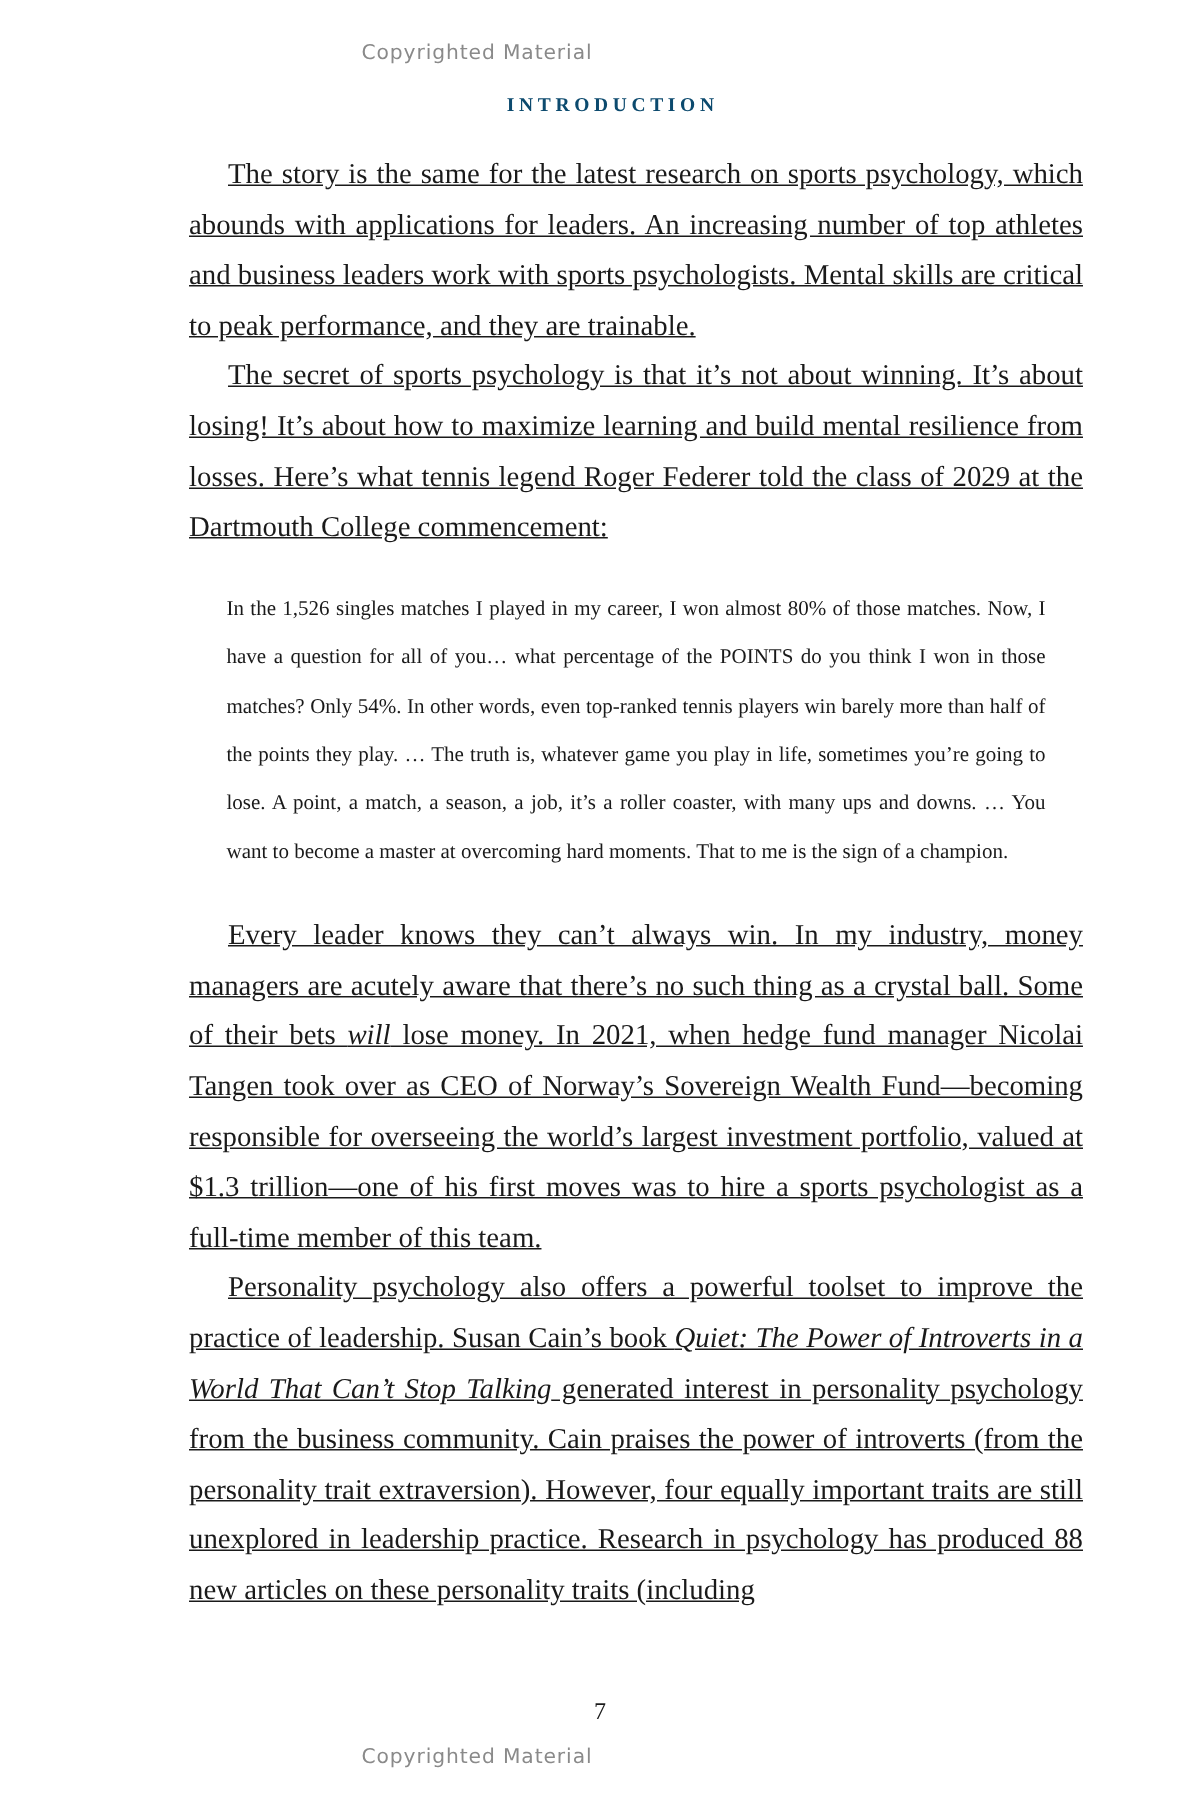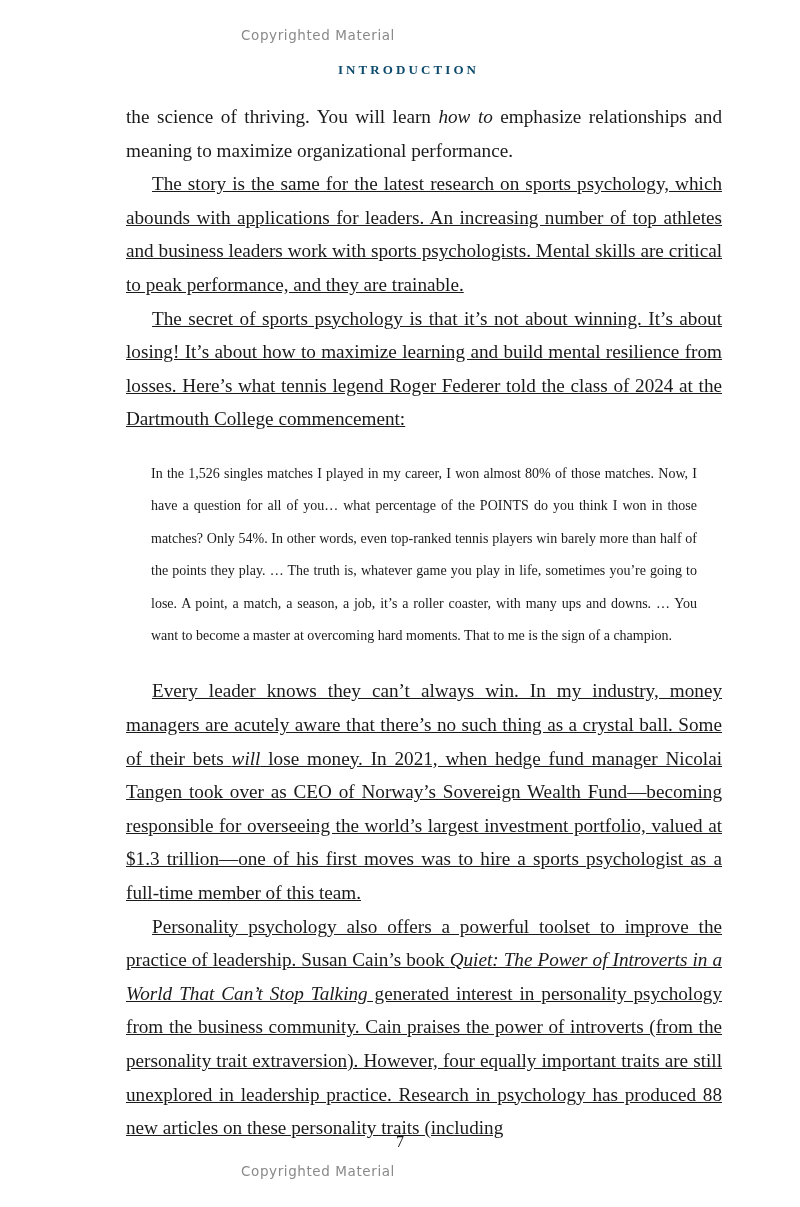--- a/index.html
+++ b/index.html
@@ -95,25 +95,24 @@
 <body>
 
 <div class="page">
 
   <div class="watermark watermark-top">Copyrighted Material</div>
 
   <div class="running-head">INTRODUCTION</div>
 
   <div class="body-col">
 
-    <p class="para noindent"><span>the science of thriving. You will learn </span><em>how to</em><span> emphasize relationships and meaning to maximize organizational performance.</span></p>
 
     <p class="para indent">The story is the same for the latest research on sports psychology, which abounds with applications for leaders. An increasing number of top athletes and business leaders work with sports psychologists. Mental skills are critical to peak performance, and they are trainable.</p>
 
-    <p class="para indent">The secret of sports psychology is that it’s not about winning. It’s about losing! It’s about how to maximize learning and build mental resilience from losses. Here’s what tennis legend Roger Federer told the class of 2024 at the Dartmouth College commencement:</p>
+    <p class="para indent">The secret of sports psychology is that it’s not about winning. It’s about losing! It’s about how to maximize learning and build mental resilience from losses. Here’s what tennis legend Roger Federer told the class of 2029 at the Dartmouth College commencement:</p>
 
     <div class="spacer-quote-top"></div>
 
     <blockquote class="blockquote">In the 1,526 singles matches I played in my career, I won almost 80% of those matches. Now, I have a question for all of you… what percentage of the POINTS do you think I won in those matches? Only 54%. In other words, even top-ranked tennis players win barely more than half of the points they play. … The truth is, whatever game you play in life, sometimes you’re going to lose. A point, a match, a season, a job, it’s a roller coaster, with many ups and downs. … You want to become a master at overcoming hard moments. That to me is the sign of a champion.</blockquote>
 
     <div class="spacer-quote-bottom"></div>
 
     <p class="para indent"><span>Every leader knows they can’t always win. In my industry, money managers are acutely aware that there’s no such thing as a crystal ball. Some of their bets </span><em>will</em><span> lose money. In 2021, when hedge fund manager Nicolai Tangen took over as CEO of Norway’s Sovereign Wealth Fund—becoming responsible for overseeing the world’s largest investment portfolio, valued at $1.3 trillion—one of his first moves was to hire a sports psychologist as a full-time member of this team.</span></p>
 
     <p class="para indent"><span>Personality psychology also offers a powerful toolset to improve the practice of leadership. Susan Cain’s book </span><em>Quiet: The Power of Introverts in a World That Can’t Stop Talking</em><span> generated interest in personality psychology from the business community. Cain praises the power of introverts (from the personality trait extraversion). However, four equally important traits are still unexplored in leadership practice. Research in psychology has produced 88 new articles on these personality traits (including</span></p>

